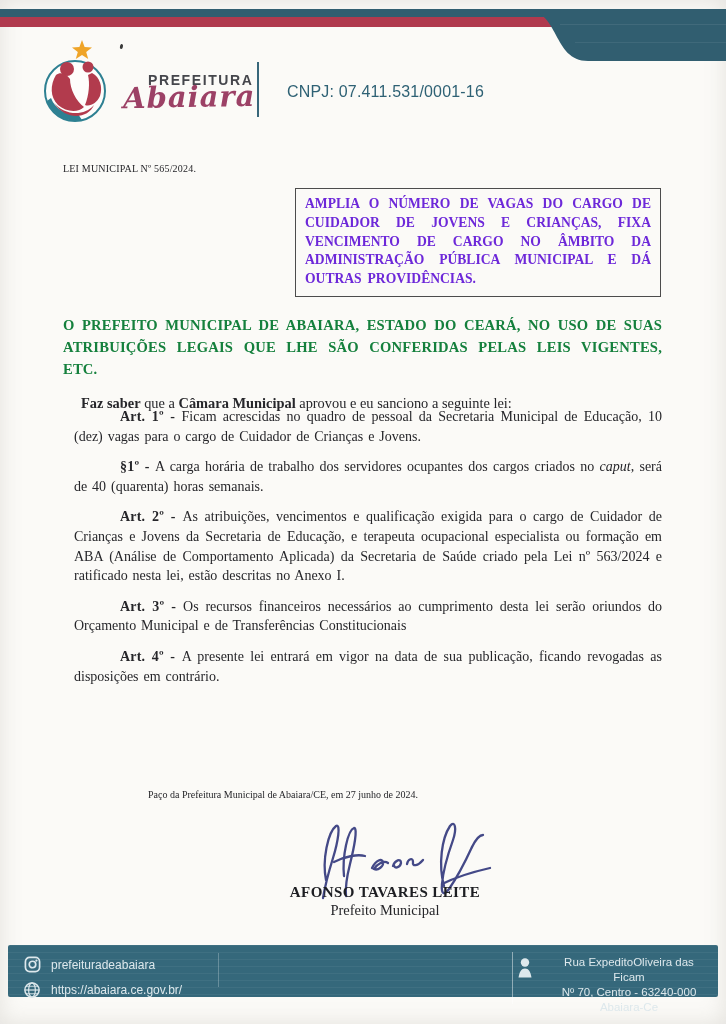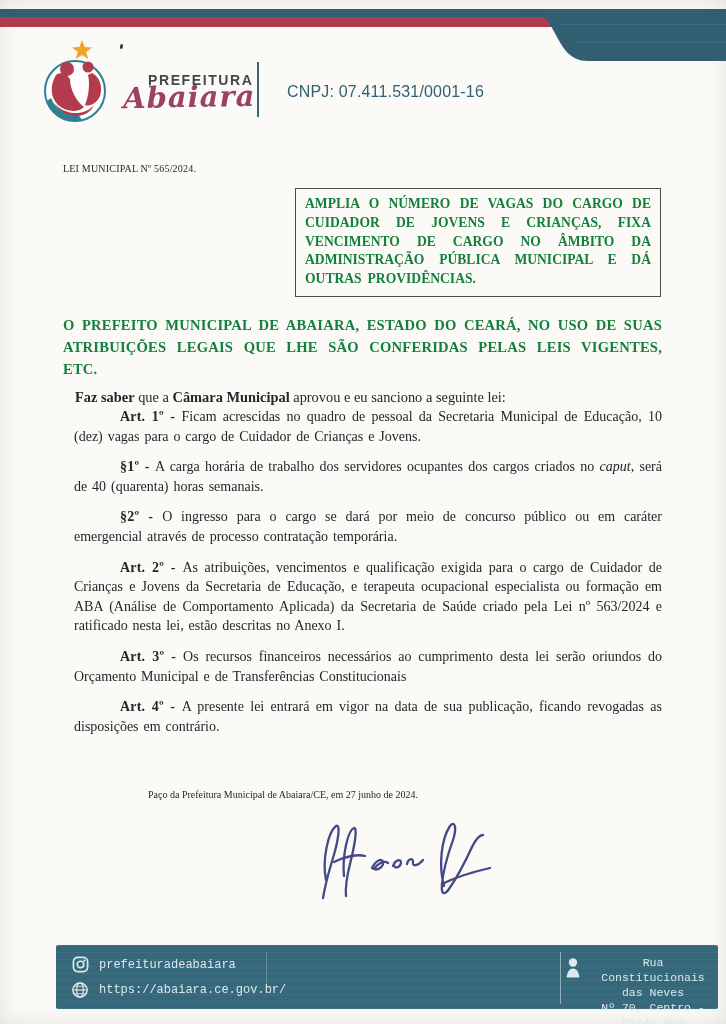--- a/index.html
+++ b/index.html
@@ -29,46 +29,46 @@
     color:#2e6174;letter-spacing:.2px;transform:scaleX(.94);transform-origin:left;
     white-space:nowrap;
   }
   .speck{position:absolute;left:120px;top:44px;width:3px;height:5px;background:#3a3a3a;border-radius:40% 60% 50% 50%;transform:rotate(14deg);}
   
   .law-number{position:absolute;left:63px;top:153px;font-size:10px;letter-spacing:.2px;}
   .summary-box{
     position:absolute;left:295px;top:188px;width:366px;box-sizing:border-box;
     border:1px solid #4c4c4c;padding:6px 9px 7px;
     font-size:13.6px;font-weight:bold;line-height:1.38;text-align:justify;
-    word-spacing:2.5px;color:#15803d;
+    word-spacing:2.5px;color:#6d28d9;
   }
   .preamble{
     position:absolute;left:63px;right:64px;top:315px;
     font-size:14.6px;font-weight:bold;line-height:1.5;text-align:justify;
     word-spacing:3px;letter-spacing:.2px;color:#15803d;margin:0;
   }
-  .enacting{position:absolute;left:63px;right:48px;top:377px;font-size:14.4px;margin:12px;}
+  .enacting{position:absolute;left:63px;right:48px;top:377px;font-size:14.4px;margin:18px;}
   .articles{position:absolute;left:74px;right:64px;top:407px;}
   .articles p.article{
     margin:0 0 11px;font-size:14px;line-height:1.4;text-align:justify;
     text-indent:46px;word-spacing:1.4px;
   }
   .articles p.article b{letter-spacing:.2px;}
   .dateline{position:absolute;left:148px;top:789px;font-size:10px;margin:0;}
   
   .sig-svg{position:absolute;left:292px;top:816px;}
   .signer{position:absolute;left:44px;right:0;top:884px;text-align:center;}
   .signer .name{font-size:15px;font-weight:bold;letter-spacing:.4px;color:#1d1e22;}
   .signer .role{font-size:14.5px;margin-top:1px;}
   
   .footer{
-    position:absolute;left:8px;right:8px;top:945px;height:64px;
+    position:absolute;left:8px;right:8px;top:945px;height:52px;
     background:#35687b;border-radius:2px;
     background-image:repeating-linear-gradient(180deg,rgba(255,255,255,.05) 0 1px,rgba(0,0,0,0) 1px 7px);
-    font-family:Liberation Mono, monospace;color:#dde8ec;font-size:12px;margin-left:48px;
+    font-family:Liberation Sans, sans-serif;color:#dde8ec;font-size:12px;
   }
   .footer .row{position:absolute;display:flex;align-items:center;gap:10px;white-space:nowrap;}
   .f-div{position:absolute;width:1px;background:rgba(255,255,255,.45);}
   .f-div.d1{left:210px;top:8px;height:34px;background:rgba(255,255,255,.25);}
   .f-div.d2{left:504px;top:7px;height:52px;}
   .addr{
     position:absolute;left:540px;right:8px;top:10px;text-align:center;
     font-size:11.5px;line-height:15px;
   }
   .pin-wrap{position:absolute;left:508px;top:11px;}
@@ -112,21 +112,20 @@
 
   <div class="summary-box">AMPLIA O NÚMERO DE VAGAS DO CARGO DE CUIDADOR DE JOVENS E CRIANÇAS, FIXA VENCIMENTO DE CARGO NO ÂMBITO DA ADMINISTRAÇÃO PÚBLICA MUNICIPAL E DÁ OUTRAS PROVIDÊNCIAS.</div>
 
   <p class="preamble">O PREFEITO MUNICIPAL DE ABAIARA, ESTADO DO CEARÁ, NO USO DE SUAS ATRIBUIÇÕES LEGAIS QUE LHE SÃO CONFERIDAS PELAS LEIS VIGENTES, ETC.</p>
 
   <p class="enacting"><span style="font-weight: bold;">Faz saber</span><span> que a </span><span style="font-weight: bold;">Câmara Municipal</span><span> aprovou e eu sanciono a seguinte lei:</span></p>
 
   <div class="articles">
       <p class="article"><b>Art. 1º - </b>Ficam acrescidas no quadro de pessoal da Secretaria Municipal de Educação, 10 (dez) vagas para o cargo de Cuidador de Crianças e Jovens.</p>
       <p class="article"><b>§1º - </b>A carga horária de trabalho dos servidores ocupantes dos cargos criados no <em>caput</em>, será de 40 (quarenta) horas semanais.</p>
-      <p class="article"><b>§2º - </b>O ingresso para o cargo se dará por meio de concurso público ou em caráter emergencial através de processo contratação temporária.</p>
       <p class="article"><b>Art. 2º - </b>As atribuições, vencimentos e qualificação exigida para o cargo de Cuidador de Crianças e Jovens da Secretaria de Educação, e terapeuta ocupacional especialista ou formação em ABA (Análise de Comportamento Aplicada) da Secretaria de Saúde criado pela Lei nº 563/2024 e ratificado nesta lei, estão descritas no Anexo I.</p>
       <p class="article"><b>Art. 3º - </b>Os recursos financeiros necessários ao cumprimento desta lei serão oriundos do Orçamento Municipal e de Transferências Constitucionais</p>
       <p class="article"><b>Art. 4º - </b>A presente lei entrará em vigor na data de sua publicação, ficando revogadas as disposições em contrário.</p>
     </div>
 
   <p class="dateline">Paço da Prefeitura Municipal de Abaiara/CE, em 27 junho de 2024.</p>
 
   <svg class="sig-svg" width="210" height="92" viewBox="0 0 210 92">
     <g fill="none" stroke="#2b3178" stroke-width="2.3" stroke-linecap="round" opacity=".88">
       <path d="M34,64 C30,44 36,16 44,10 C49,7 46,26 41,42 C37,55 33,70 31,82"></path>
@@ -134,20 +133,24 @@
       <path d="M42,46 C54,40 66,38 73,40"></path>
       <path d="M80,52 C84,44 90,42 91,46 C92,50 86,55 82,53 C85,48 92,44 96,47"></path>
       <path d="M101,50 C103,44 109,42 109,47 C108,52 102,53 102,49"></path>
       <path d="M115,48 C116,43 121,41 121,46 C120,51 126,50 131,44"></path>
       <path d="M152,70 C146,48 150,22 158,10 C163,4 165,12 161,24 C156,38 151,56 150,68 C149,78 152,80 157,73 C164,63 174,44 180,31"></path>
       <path d="M180,31 C184,23 188,19 191,19"></path>
       <path d="M150,68 C160,63 176,57 198,52"></path>
     </g>
   </svg>
 
+  <div class="signer">
+    <div class="name">AFONSO TAVARES LEITE</div>
+    <div class="role">Prefeito Municipal</div>
+  </div>
 
   <div class="footer">
     <div class="row" style="left:16px;top:11px;">
       <svg width="17" height="17" viewBox="0 0 24 24">
         <rect x="2" y="2" width="20" height="20" rx="6" fill="none" stroke="#dde8ec" stroke-width="2.4"></rect>
         <circle cx="12" cy="12" r="4.6" fill="none" stroke="#dde8ec" stroke-width="2.4"></circle>
         <circle cx="17.6" cy="6.4" r="1.6" fill="#dde8ec"></circle>
       </svg>
       <span>prefeituradeabaiara</span>
     </div>
@@ -163,19 +166,19 @@
     </div>
     <div class="f-div d1"></div>
     <div class="f-div d2"></div>
     <div class="pin-wrap">
       <svg width="18" height="24" viewBox="0 0 18 24">
         <circle cx="9" cy="6.5" r="4.2" fill="#dde8ec"></circle>
         <path d="M2.5,21.5 C3.5,15.5 5.5,12.5 9,12.5 C12.5,12.5 14.5,15.5 15.5,21.5 Z" fill="#dde8ec"></path>
       </svg>
     </div>
     <div class="addr">
-        <div>Rua Constitucionais das Neves</div>
+        <div>Rua ExpeditoOliveira das Ficam</div>
         <div>Nº 70, Centro - 63240-000</div>
         <div>Abaiara-Ce</div>
       </div>
   </div>
 
 </div>
 
 </body></html>

